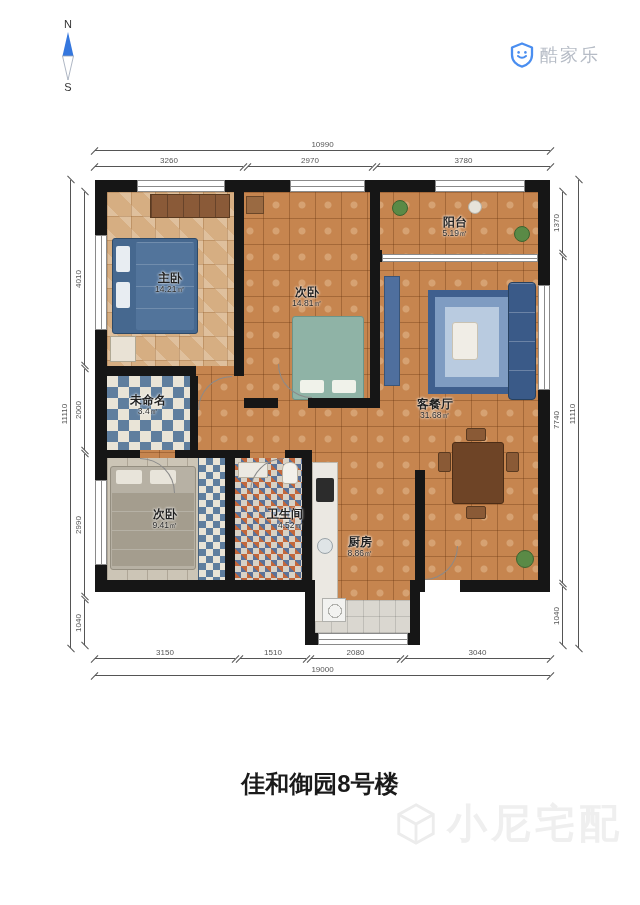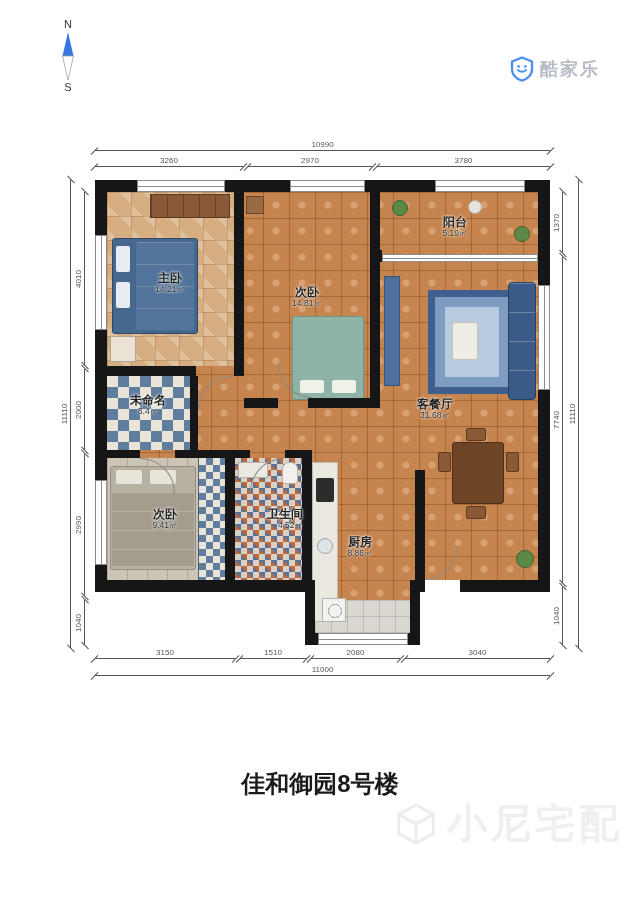--- a/index.html
+++ b/index.html
@@ -43,21 +43,21 @@
   .dim-h::after{content:"";position:absolute;right:-1px;top:-5px;width:1px;height:10px;background:#555;transform:rotate(45deg);}
   .dim-v{position:absolute;width:0;border-left:1px solid #555;z-index:40;}
   .dim-v::before{content:"";position:absolute;top:-1px;left:-5px;width:10px;height:1px;background:#555;transform:rotate(45deg);}
   .dim-v::after{content:"";position:absolute;bottom:-1px;left:-5px;width:10px;height:1px;background:#555;transform:rotate(45deg);}
   .dlh{position:absolute;left:0;right:0;top:-11px;text-align:center;font-size:8px;color:#555;}
   .dlv{position:absolute;top:50%;left:-7px;transform:translate(-50%,-50%) rotate(-90deg);
        font-size:8px;color:#555;white-space:nowrap;}
   .furn{position:absolute;box-sizing:border-box;z-index:10;}
   .compass{position:absolute;left:52px;top:18px;width:32px;text-align:center;z-index:50;}
   .compass .cl{font-size:11px;color:#333;line-height:13px;}
-  .logo{position:absolute;left:510px;top:56px;display:flex;align-items:center;gap:6px;z-index:50;font-weight:bold;}
+  .logo{position:absolute;left:510px;top:42px;display:flex;align-items:center;gap:6px;z-index:50;}
   .logo .brand{font-size:18px;color:#b6bcc6;letter-spacing:2px;}
   .footer-title{position:absolute;left:0;top:768px;width:640px;text-align:center;
        font-size:24px;font-weight:700;color:#1a1a1a;z-index:20;}
   .footer-area{position:absolute;left:0;top:820px;width:640px;text-align:center;
        font-size:15px;font-weight:600;color:#222;z-index:20;}
   .watermark{position:absolute;left:393px;top:796px;display:flex;align-items:center;gap:8px;z-index:10;}
   .watermark .wmtext{font-size:40px;font-weight:700;color:#efefef;letter-spacing:4px;white-space:nowrap;}
 </style>
 </head>
 <body>
@@ -222,21 +222,21 @@
   <div class="dim-h" style="left:240px;top:658px;width:66px;">
     <span class="dlh">1510</span>
   </div>
   <div class="dim-h" style="left:311px;top:658px;width:89px;">
     <span class="dlh">2080</span>
   </div>
   <div class="dim-h" style="left:405px;top:658px;width:145px;">
     <span class="dlh">3040</span>
   </div>
   <div class="dim-h" style="left:95px;top:675px;width:455px;">
-    <span class="dlh">11000</span>
+    <span class="dlh">19000</span>
   </div>
 
   <div class="dim-v" style="left:70px;top:180px;height:468px;">
     <span class="dlv">11110</span>
   </div>
   <div class="dim-v" style="left:84px;top:192px;height:173px;">
     <span class="dlv">4010</span>
   </div>
   <div class="dim-v" style="left:84px;top:369px;height:81px;">
     <span class="dlv">2000</span>

